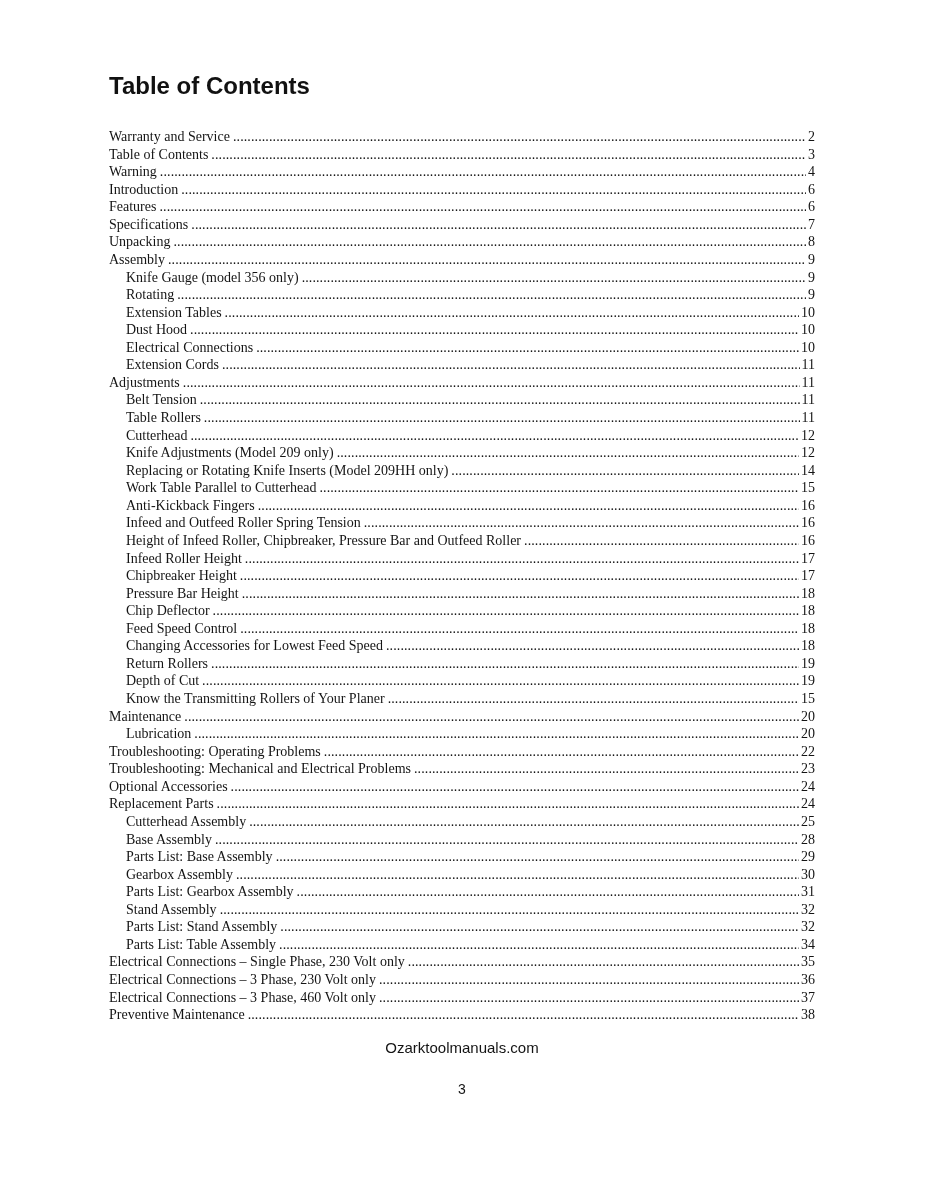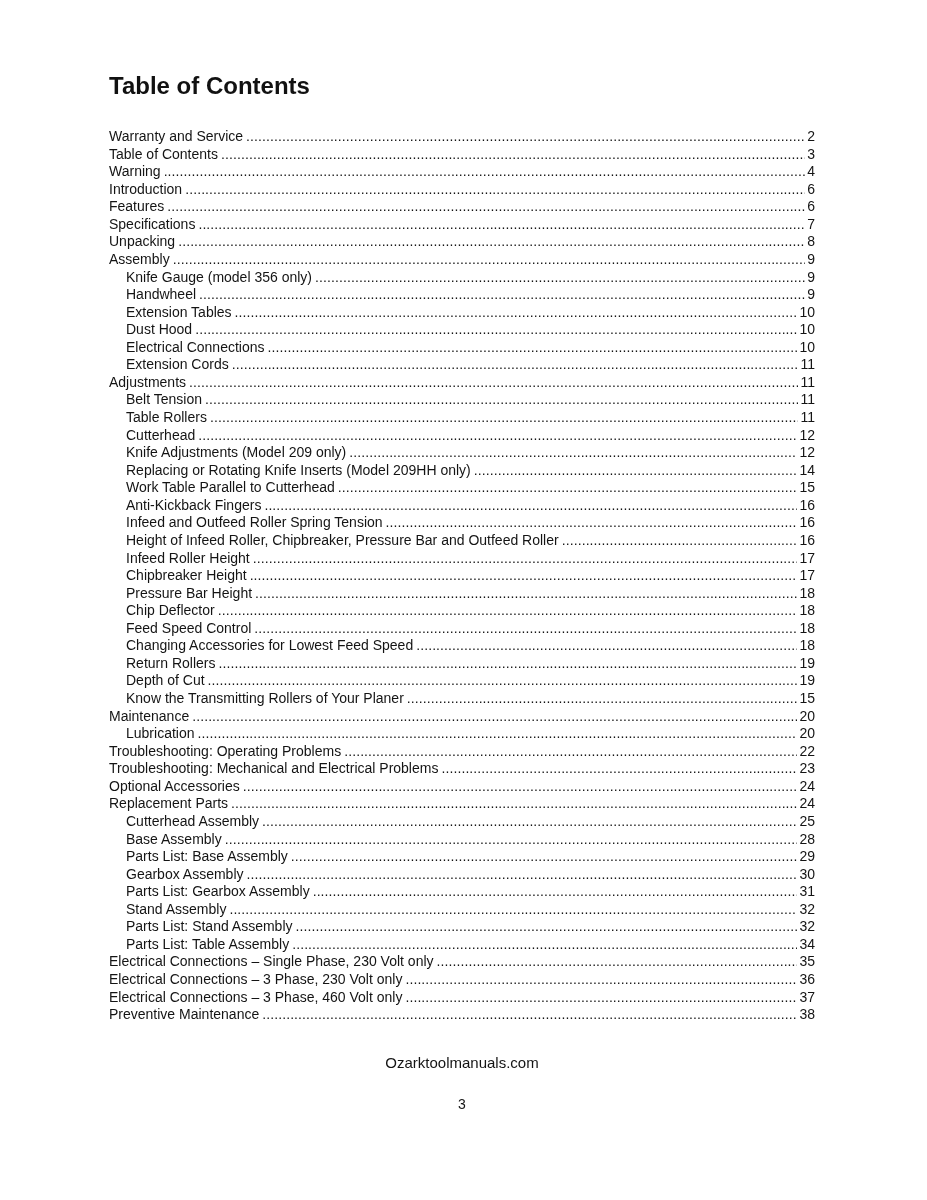--- a/index.html
+++ b/index.html
@@ -29,20 +29,21 @@
     color: #111111;
   }
   .toc {
     margin-top: 28px;
     font-size: 14px;
     line-height: 17.56px;
   }
   .toc-row {
     display: flex;
     align-items: baseline;
+    font-family: Liberation Serif, serif;
   }
   .toc-row.indent {
     padding-left: 17px;
   }
   .toc-label {
     white-space: nowrap;
     flex: 0 0 auto;
   }
   .toc-dots {
     flex: 1 1 auto;
@@ -54,21 +55,21 @@
   .toc-dots::after {
     content: "........................................................................................................................................................................................................................................................................................................";
     letter-spacing: 0.1px;
   }
   .toc-page {
     flex: 0 0 auto;
     white-space: nowrap;
     padding-left: 2px;
   }
   .footer-site {
-    margin-top: 30px;
+    margin-top: 15px;
     text-align: center;
     font-size: 15px;
     line-height: 18px;
   }
   .footer-page {
     margin-top: 24px;
     text-align: center;
     font-size: 14px;
     line-height: 17px;
   }
@@ -119,21 +120,21 @@
     <span class="toc-label">Assembly</span>
     <span class="toc-dots"></span>
     <span class="toc-page">9</span>
   </div>
       <div class="toc-row indent">
     <span class="toc-label">Knife Gauge (model 356 only)</span>
     <span class="toc-dots"></span>
     <span class="toc-page">9</span>
   </div>
       <div class="toc-row indent">
-    <span class="toc-label">Handwheel</span>
+    <span class="toc-label">Rotating</span>
     <span class="toc-dots"></span>
     <span class="toc-page">9</span>
   </div>
       <div class="toc-row indent">
     <span class="toc-label">Extension Tables</span>
     <span class="toc-dots"></span>
     <span class="toc-page">10</span>
   </div>
       <div class="toc-row indent">
     <span class="toc-label">Dust Hood</span>

